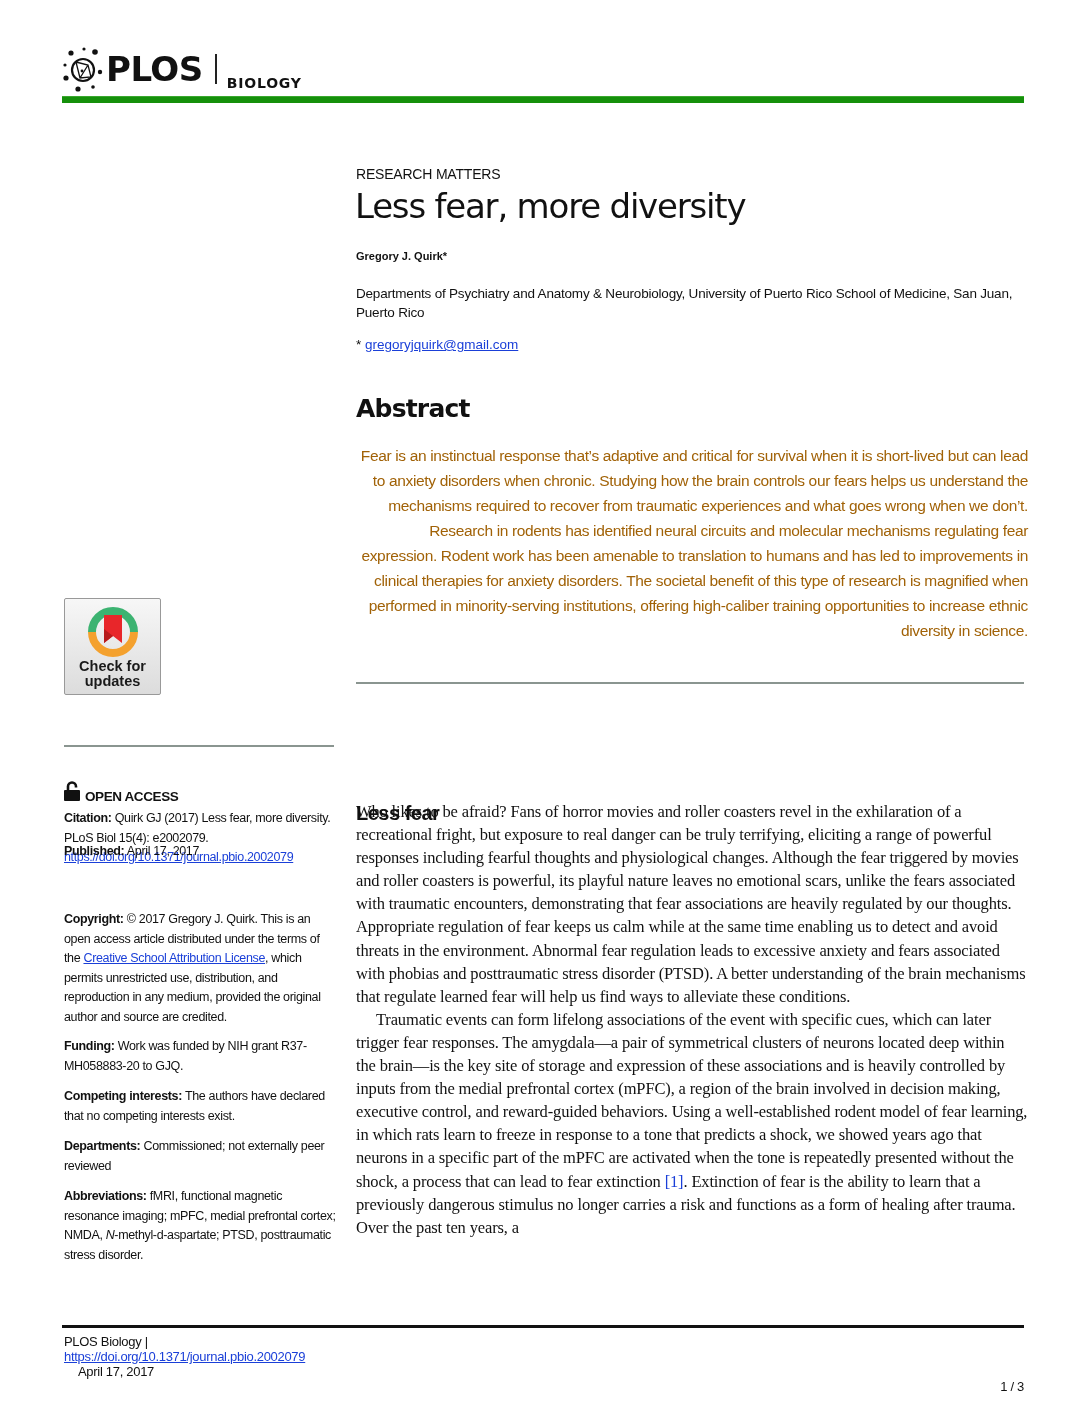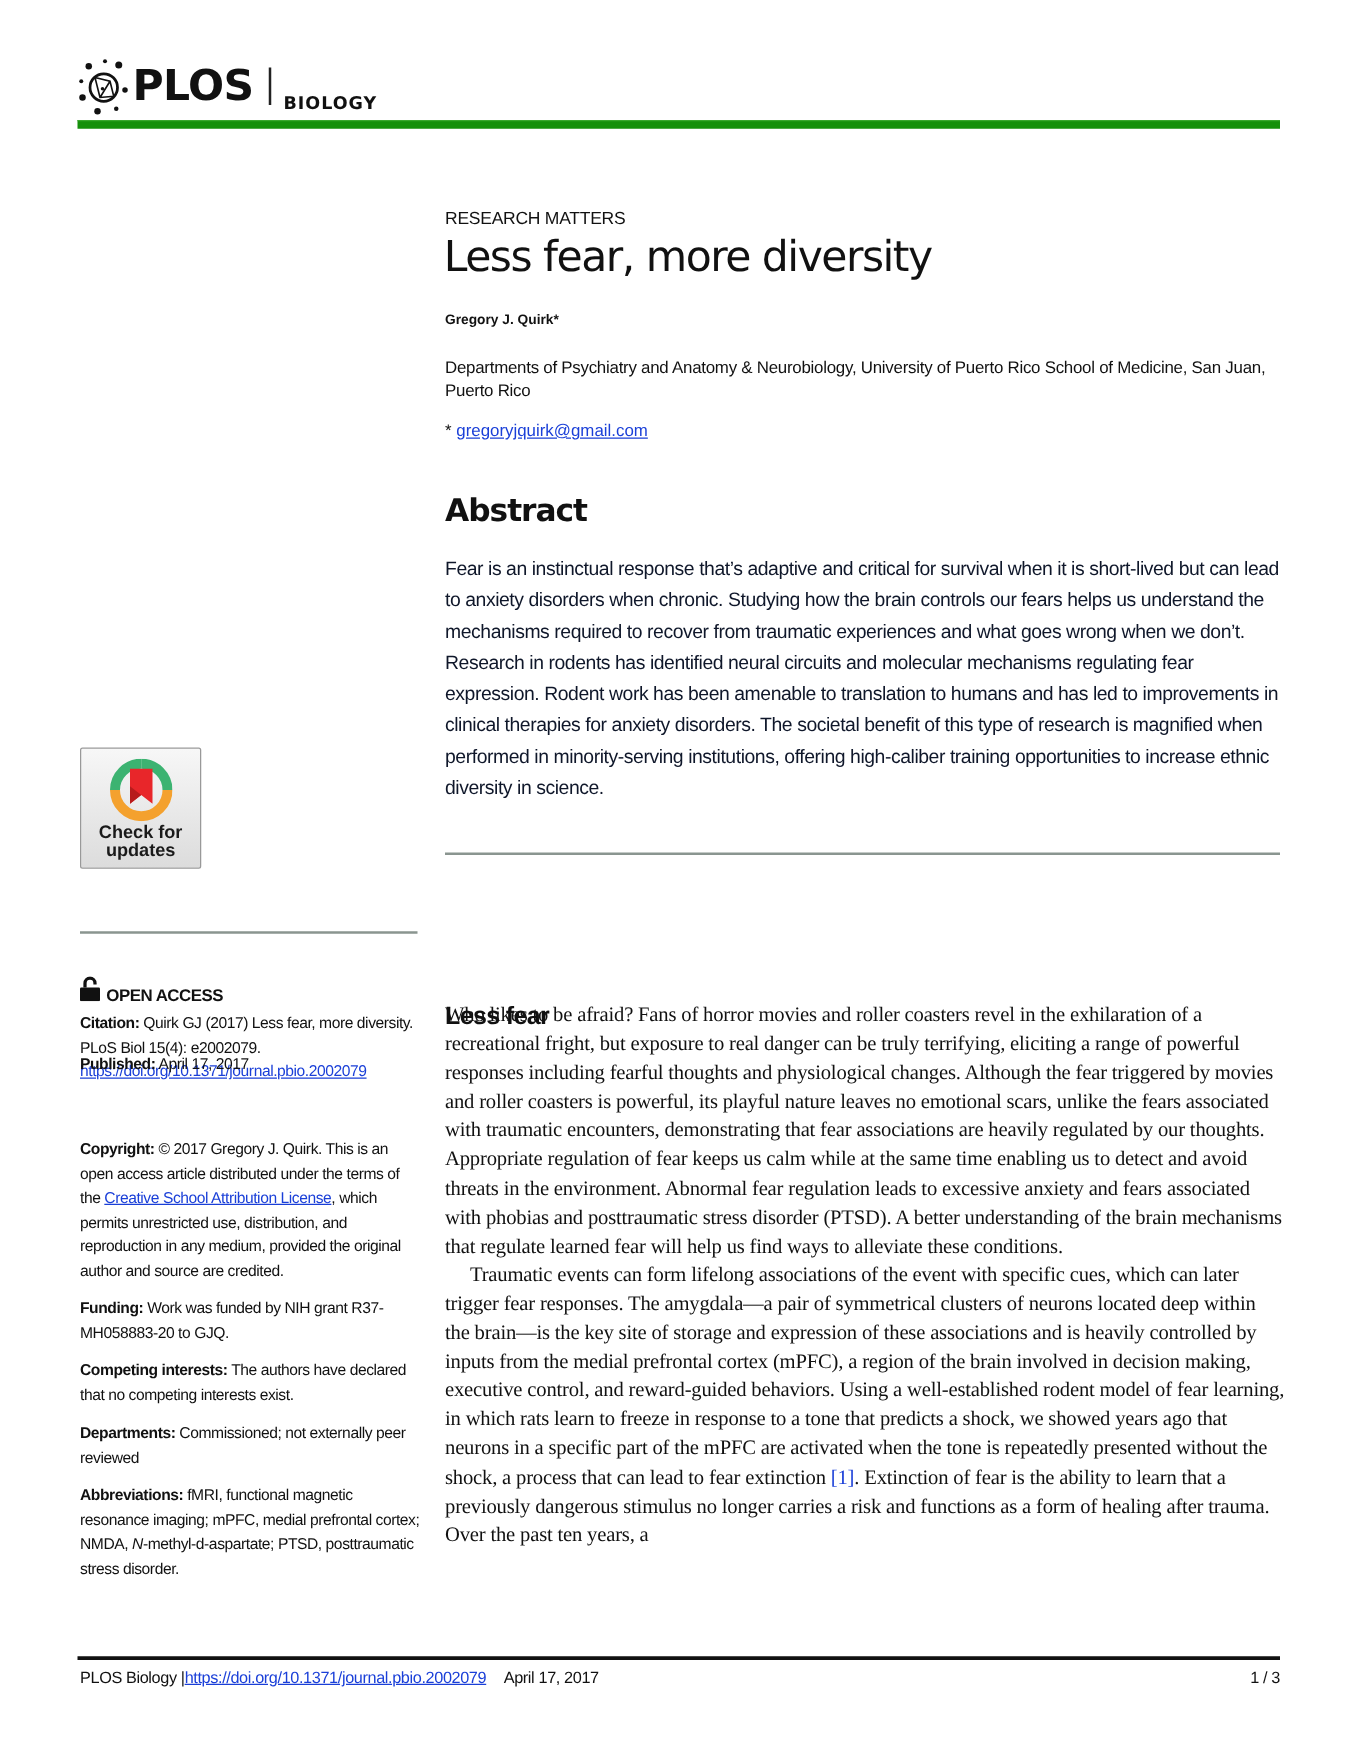--- a/index.html
+++ b/index.html
@@ -14,21 +14,21 @@
   .logo-journal { font-family: "DejaVu Sans", sans-serif; font-weight: bold; font-size: 14px; letter-spacing: 0.8px; color: #111; margin-top: 28px; }
   .green-bar { position: absolute; left: 62px; top: 96px; width: 962px; height: 7px; background: #15900b; border-top: 1px solid #3aa82e; }
   .section-label { position: absolute; left: 356px; top: 166px; font-size: 14px; color: #111; letter-spacing: -0.2px; }
   .title { position: absolute; left: 355px; top: 186px; font-family: "DejaVu Sans", sans-serif; font-size: 34px; font-weight: normal; letter-spacing: -1.2px; color: #111; }
   .author { position: absolute; left: 356px; top: 250px; font-size: 11px; font-weight: bold; color: #111; }
   .affil { position: absolute; left: 356px; top: 284px; width: 670px; font-size: 13.5px; line-height: 19px; color: #111; letter-spacing: -0.2px; }
   .email-line { position: absolute; left: 356px; top: 337px; font-size: 13.5px; color: #111; }
   .email-line a { color: #1a3fd8; text-decoration: underline; }
 
   .abstract-h { position: absolute; left: 356px; top: 394px; font-family: "DejaVu Sans", sans-serif; font-size: 25px; letter-spacing: -0.8px; color: #111; }
-  .abstract-p { position: absolute; left: 356px; top: 443px; width: 672px; font-size: 15.5px; line-height: 25px; color: #0f172a; letter-spacing: -0.35px; }
+  .abstract-p { position: absolute; left: 356px; top: 443px; width: 672px; font-size: 15.5px; line-height: 25px; color: #a16207; letter-spacing: -0.35px; text-align: right; }
   .abstract-rule { position: absolute; left: 356px; top: 682px; width: 668px; height: 2px; background: #8a9590; }
 
   .h2 { position: absolute; left: 356px; top: 802px; font-size: 20px; font-weight: bold; letter-spacing: -0.5px; color: #111; }
   .body-text { position: absolute; left: 356px; top: 800px; width: 672px; font-family: "Liberation Serif", serif; font-size: 16.5px; line-height: 23.1px; color: #111; letter-spacing: -0.15px; }
   .body-text p { margin: 0; }
   .body-text p.indent { text-indent: 20px; }
   .ref { color: #1a3fd8; }
 
   
   .crossmark { position: absolute; left: 64px; top: 598px; width: 97px; height: 97px; border: 1px solid #999; border-radius: 2px; background: linear-gradient(#f7f7f7, #dcdcdc); display: flex; flex-direction: column; align-items: center; }
@@ -40,21 +40,21 @@
   .oa svg { margin-right: 5px; }
   .oa-label { font-size: 13.5px; font-weight: bold; letter-spacing: -0.4px; color: #111; margin-top: 12px; }
 
   .side { position: absolute; left: 64px; width: 272px; font-size: 12.5px; line-height: 19.5px; color: #111; letter-spacing: -0.35px; }
   .side b { font-weight: bold; }
   .side a { color: #1a3fd8; text-decoration: underline; }
   .side i { font-style: italic; }
 
   
   .footer-rule { position: absolute; left: 62px; top: 1325px; width: 962px; height: 3px; background: #111; }
-  .footer { position: absolute; left: 64px; top: 1334px; width: 960px; font-size: 13px; color: #111; letter-spacing: -0.3px; display: flex; }
+  .footer { position: absolute; left: 64px; top: 1334px; width: 960px; font-size: 13px; color: #111; letter-spacing: -0.3px; display: flex; flex-direction: column; }
   .footer a { color: #1a3fd8; text-decoration: underline; }
   .footer .date { margin-left: 14px; }
   .footer .page { margin-left: auto; }
 </style>
 </head>
 <body>
 
 <div class="header">
   <svg class="logo-icon" viewBox="0 0 42 48">
     <circle cx="21" cy="25" r="11" fill="none" stroke="#111" stroke-width="2.2"></circle>

